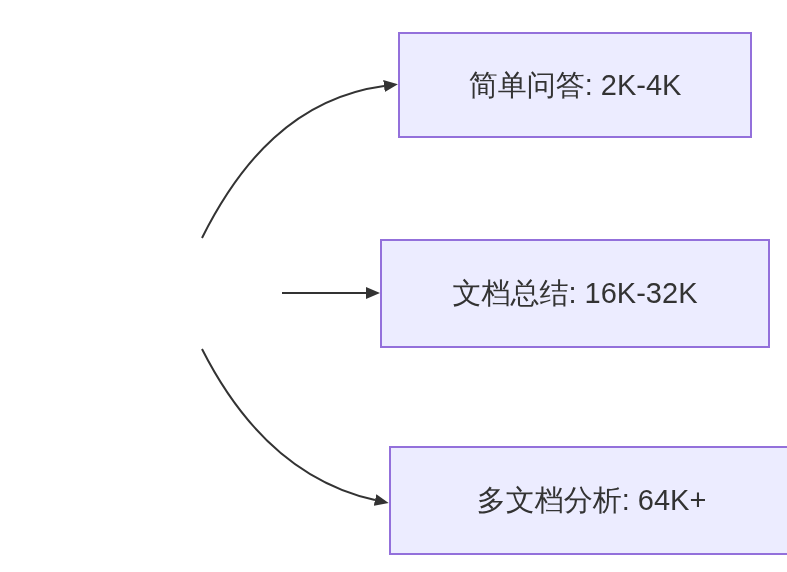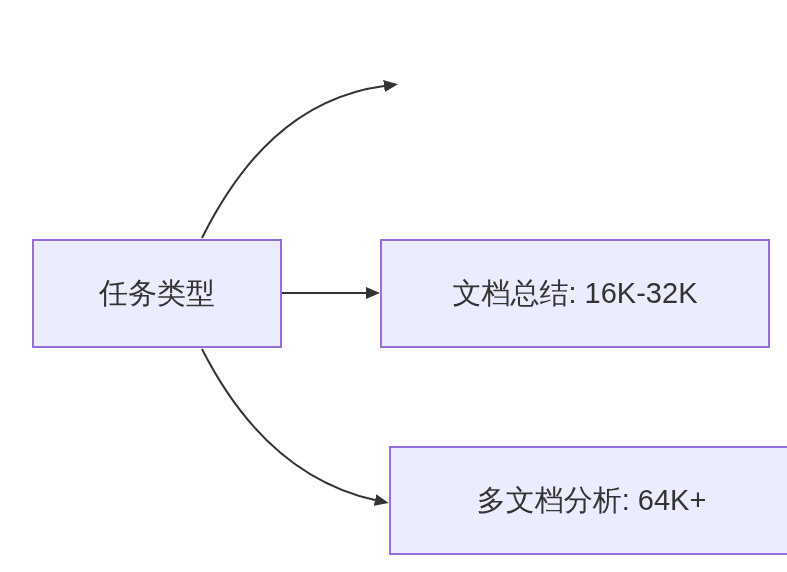--- a/index.html
+++ b/index.html
@@ -46,24 +46,24 @@
     <defs>
       <marker id="arrow" markerUnits="userSpaceOnUse" markerWidth="14" markerHeight="12" refX="0" refY="6" orient="auto">
         <path class="arrowhead" d="M0,0 L14,6 L0,12 Z"></path>
       </marker>
     </defs>
     <path class="edge" d="M202,238 C240,162 295,98 384,86" marker-end="url(#arrow)"></path>
     <path class="edge" d="M282,293 L366,293" marker-end="url(#arrow)"></path>
     <path class="edge" d="M202,349 C240,424 295,482 375,500" marker-end="url(#arrow)"></path>
   </svg>
 
-  <div class="node node-root">
-    <span>任务类型</span>
+
+  <div class="node node-branch0">
+    <span>简单问答: 2K-4K</span>
   </div>
-
 
   <div class="node node-branch1">
     <span>文档总结: 16K-32K</span>
   </div>
 
   <div class="node node-branch2">
     <span>多文档分析: 64K+</span>
   </div>
 
 </div>

